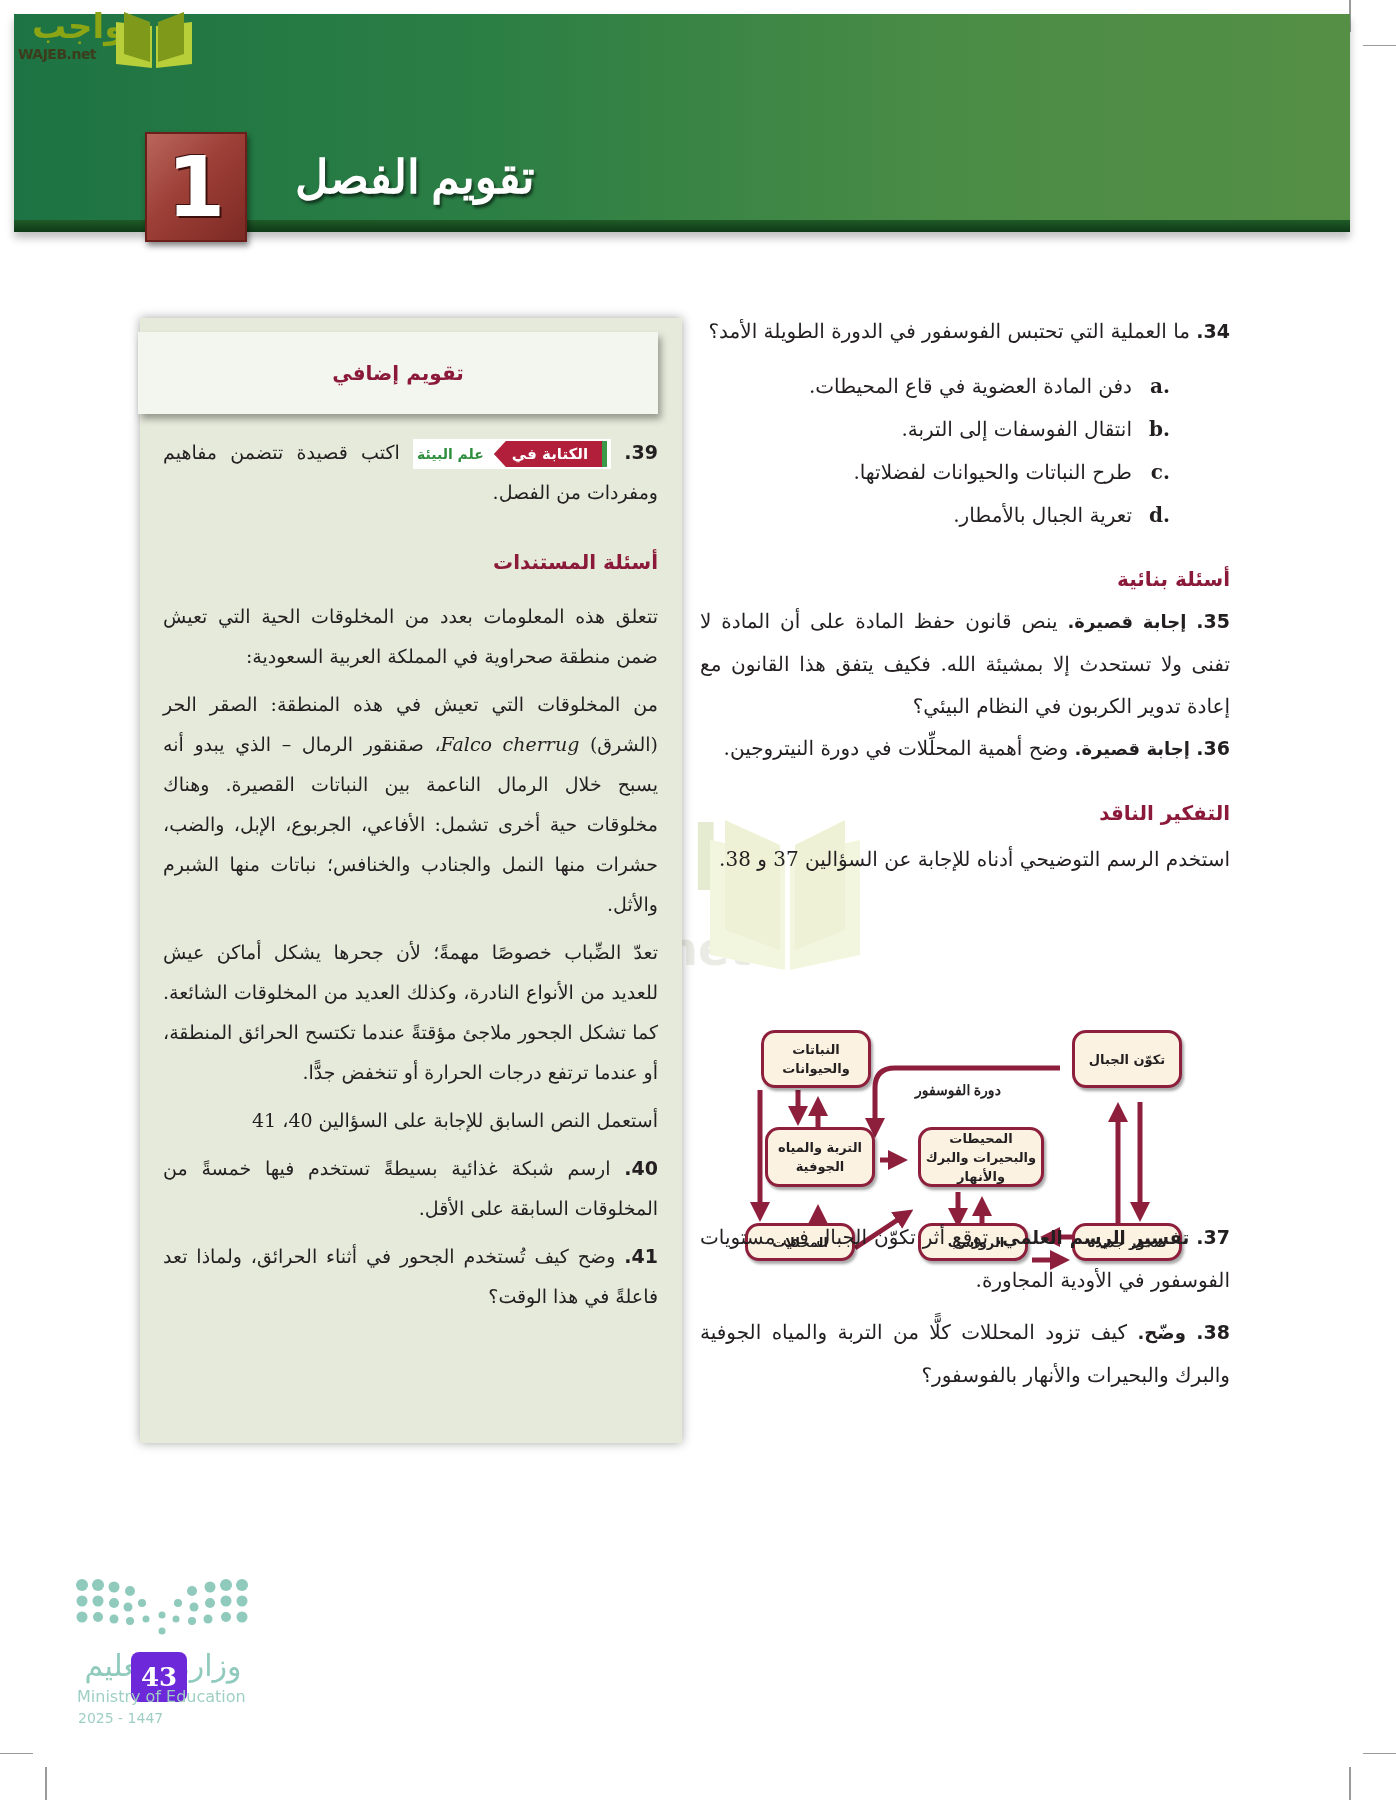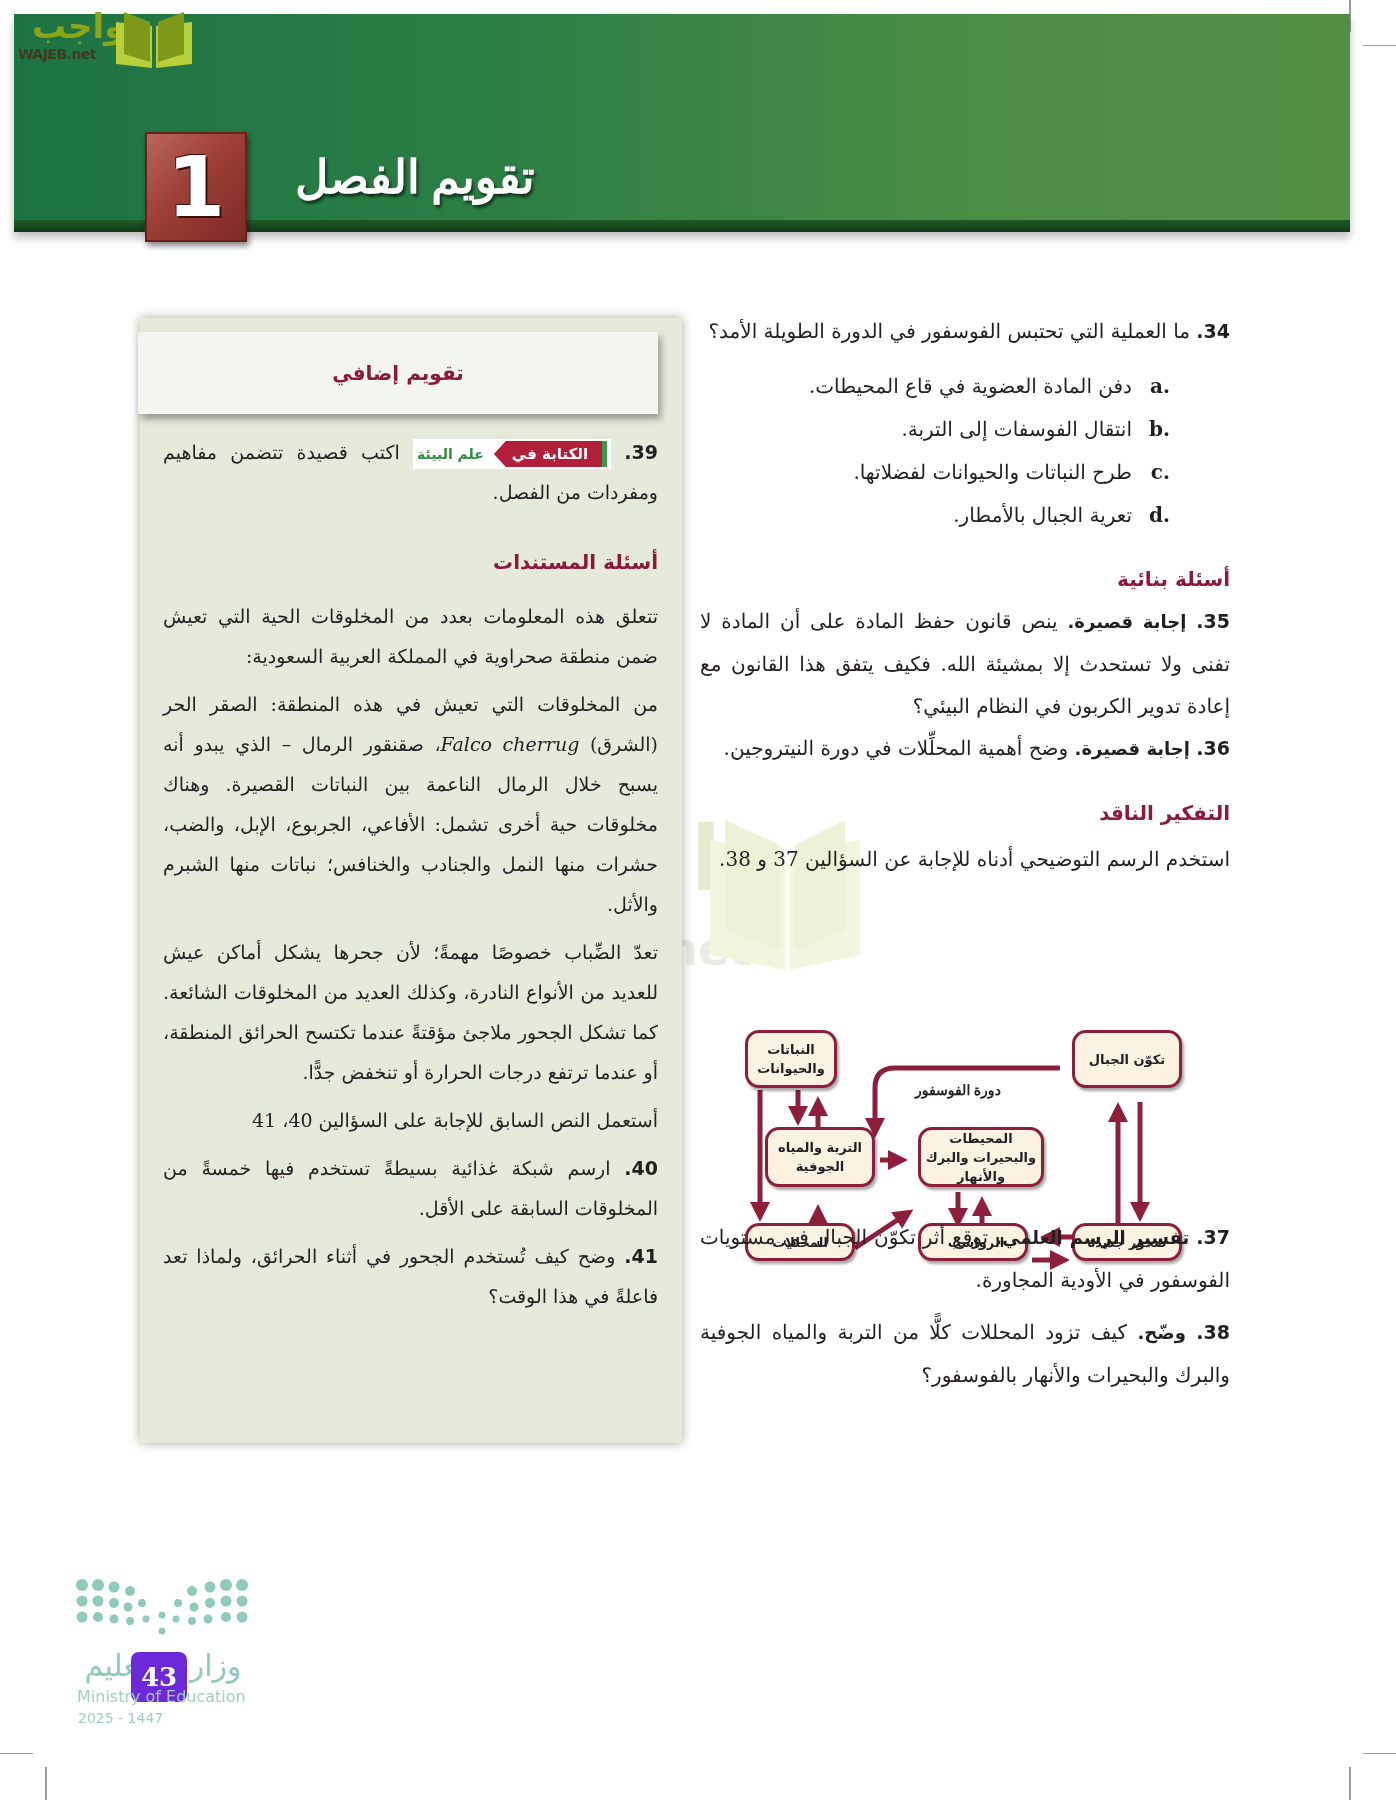--- a/index.html
+++ b/index.html
@@ -237,21 +237,21 @@
 
       <path d="M355 217 L330 217" marker-end="url(#ah)"></path>
 
       <path d="M312 240 L340 240" marker-end="url(#ah)"></path>
 
       <path d="M398 205 L398 92" marker-end="url(#ah)"></path>
 
       <path d="M420 82 L420 192" marker-end="url(#ah)"></path>
     </g>
   </svg>
-  <div class="node" style="left:25px;top:10px;width:92px;height:58px;">النباتات والحيوانات</div>
+  <div class="node" style="left:41px;top:10px;width:110px;height:58px;">النباتات والحيوانات</div>
   <div class="node" style="left:352px;top:10px;width:110px;height:58px;">تكوّن الجبال</div>
   <div class="diagram-title">دورة الفوسفور</div>
   <div class="node" style="left:45px;top:107px;width:110px;height:60px;">التربة والمياه الجوفية</div>
   <div class="node" style="left:198px;top:107px;width:126px;height:60px;">المحيطات والبحيرات والبرك والأنهار</div>
   <div class="node" style="left:25px;top:203px;width:110px;height:38px;">المحللات</div>
   <div class="node" style="left:198px;top:203px;width:110px;height:38px;padding-left:6px;">الرواسب</div>
   <div class="node" style="left:352px;top:203px;width:110px;height:38px;">صخور جديدة</div>
 </div>
 
 <div class="rcol" style="top:1216px;">

